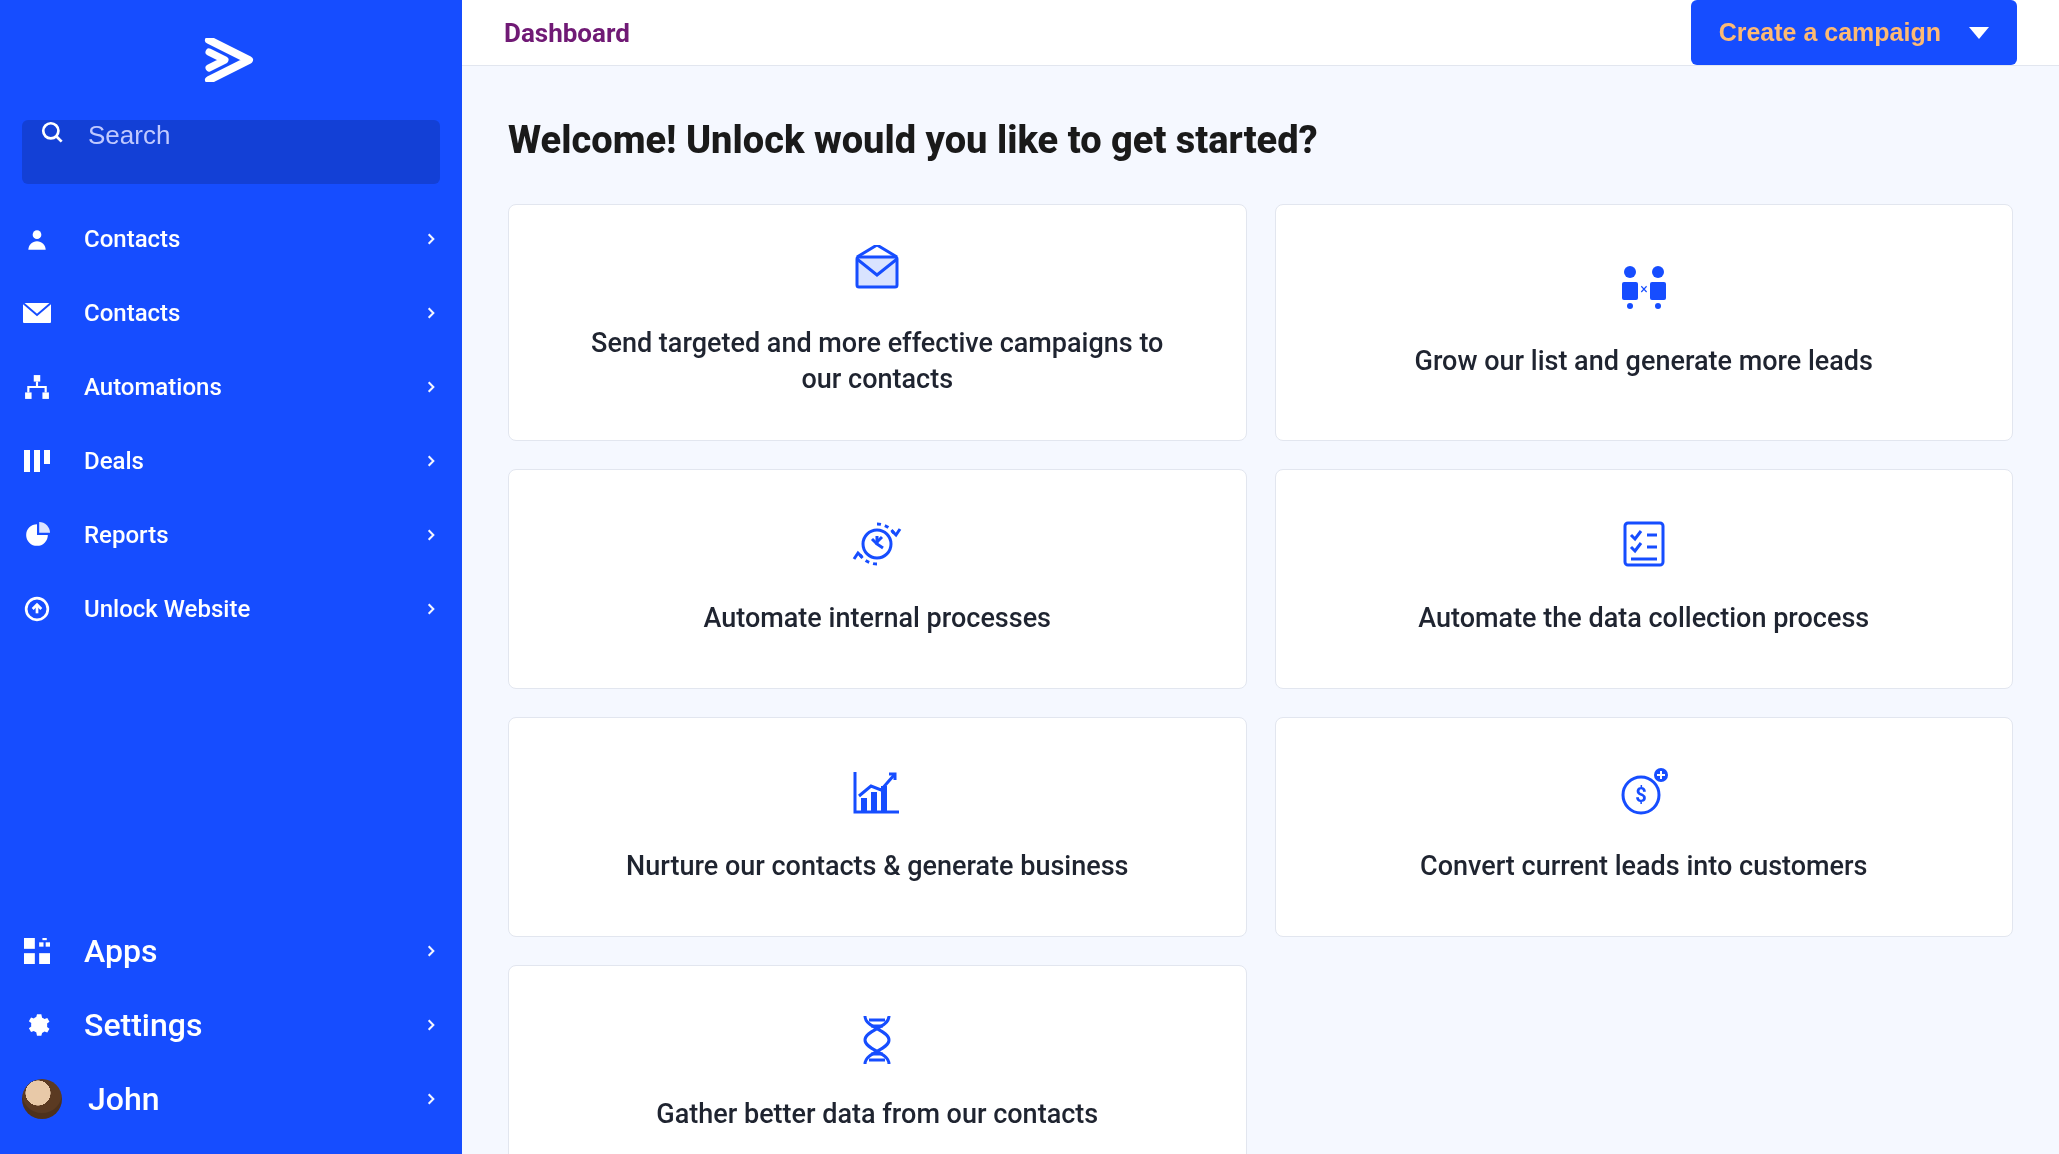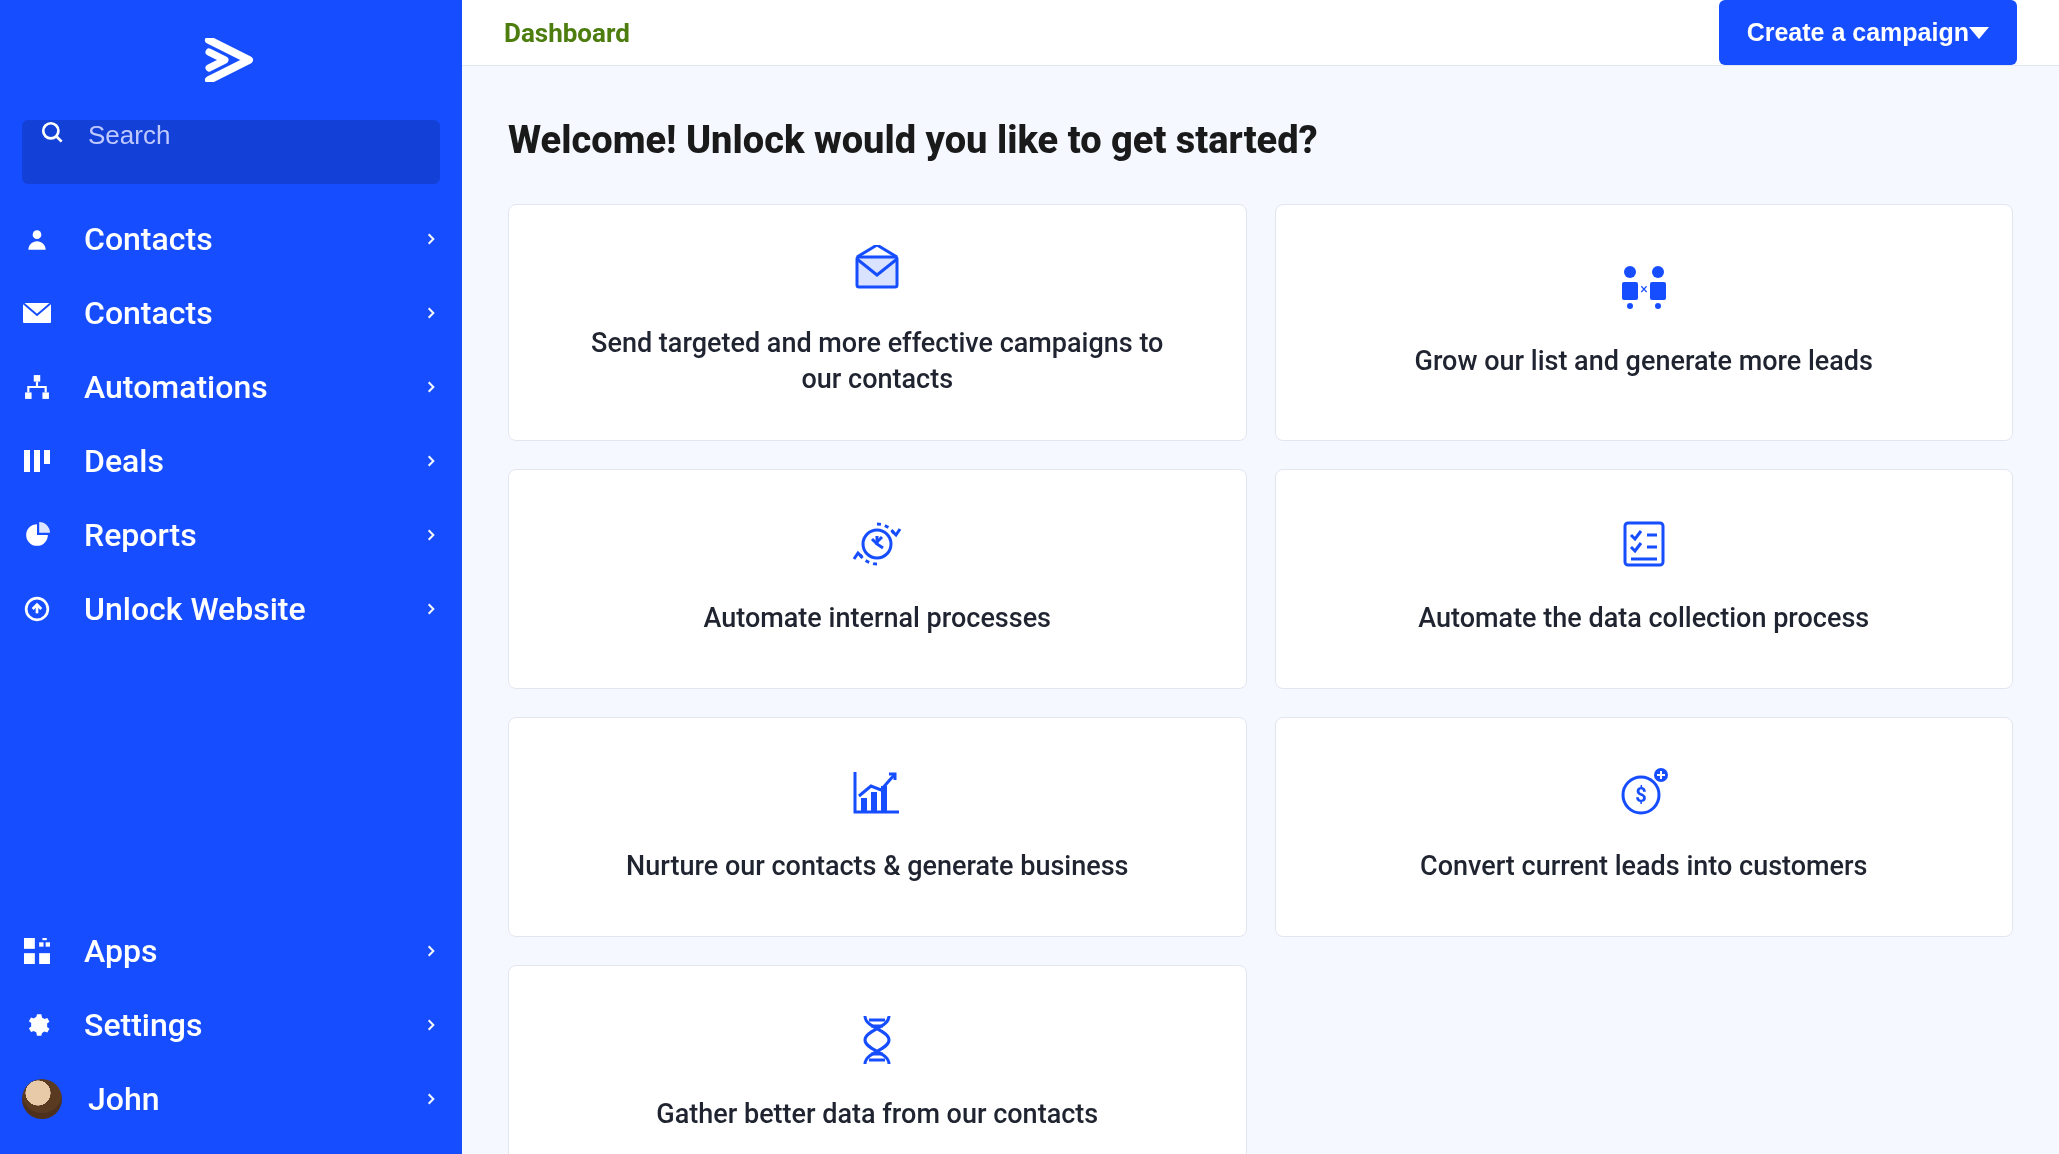--- a/index.html
+++ b/index.html
@@ -48,21 +48,21 @@
     width: 100%;
   }
   .search-wrap input::placeholder { color: #c0c9ff; }
 
   .nav { list-style: none; padding: 0 22px; }
   .nav li {
     display: flex;
     align-items: center;
     height: 74px;
     cursor: pointer;
-    font-size: 32px;
+    font-size: 24px;
     font-weight: 500;
   }
   .nav li .icon {
     width: 30px; height: 30px; margin-right: 32px; display:flex;align-items:center;justify-content:center; flex-shrink:0;
   }
   .nav li .label { flex: 1; }
   .nav li .chev { width: 18px; height: 18px; display:flex;align-items:center;justify-content:center; opacity:0.95; flex-shrink:0;}
 
   .sidebar-bottom {
     list-style: none;
@@ -91,32 +91,33 @@
   
   .main { flex: 1; display: flex; flex-direction: column; background:#f5f8ff; }
   .topbar {
     height: 104px;
     background: #fff;
     border-bottom: 1px solid #e2e6ef;
     display: flex;
     align-items: center;
     padding: 0 42px;
   }
-  .topbar .title { font-size: 26px; font-weight: 700; color:#4d7c0f; }
+  .topbar .title { font-size: 26px; font-weight: 700; color:#701a75; }
   .topbar .spacer { flex: 1; }
   .btn-primary {
     background: #164dff;
-    color: #ffffff;
+    color: #fdba74;
     border: none;
     border-radius: 6px;
     font-size: 25px;
     font-weight: 600;
     padding: 18px 28px;
     display: flex;
     align-items: center;
+    gap: 28px;
     cursor: pointer;
   }
   .btn-primary .tri {
     width: 0; height: 0;
     border-left: 10px solid transparent;
     border-right: 10px solid transparent;
     border-top: 12px solid #fff;
   }
 
   .content { padding: 52px 46px 46px 46px; }

